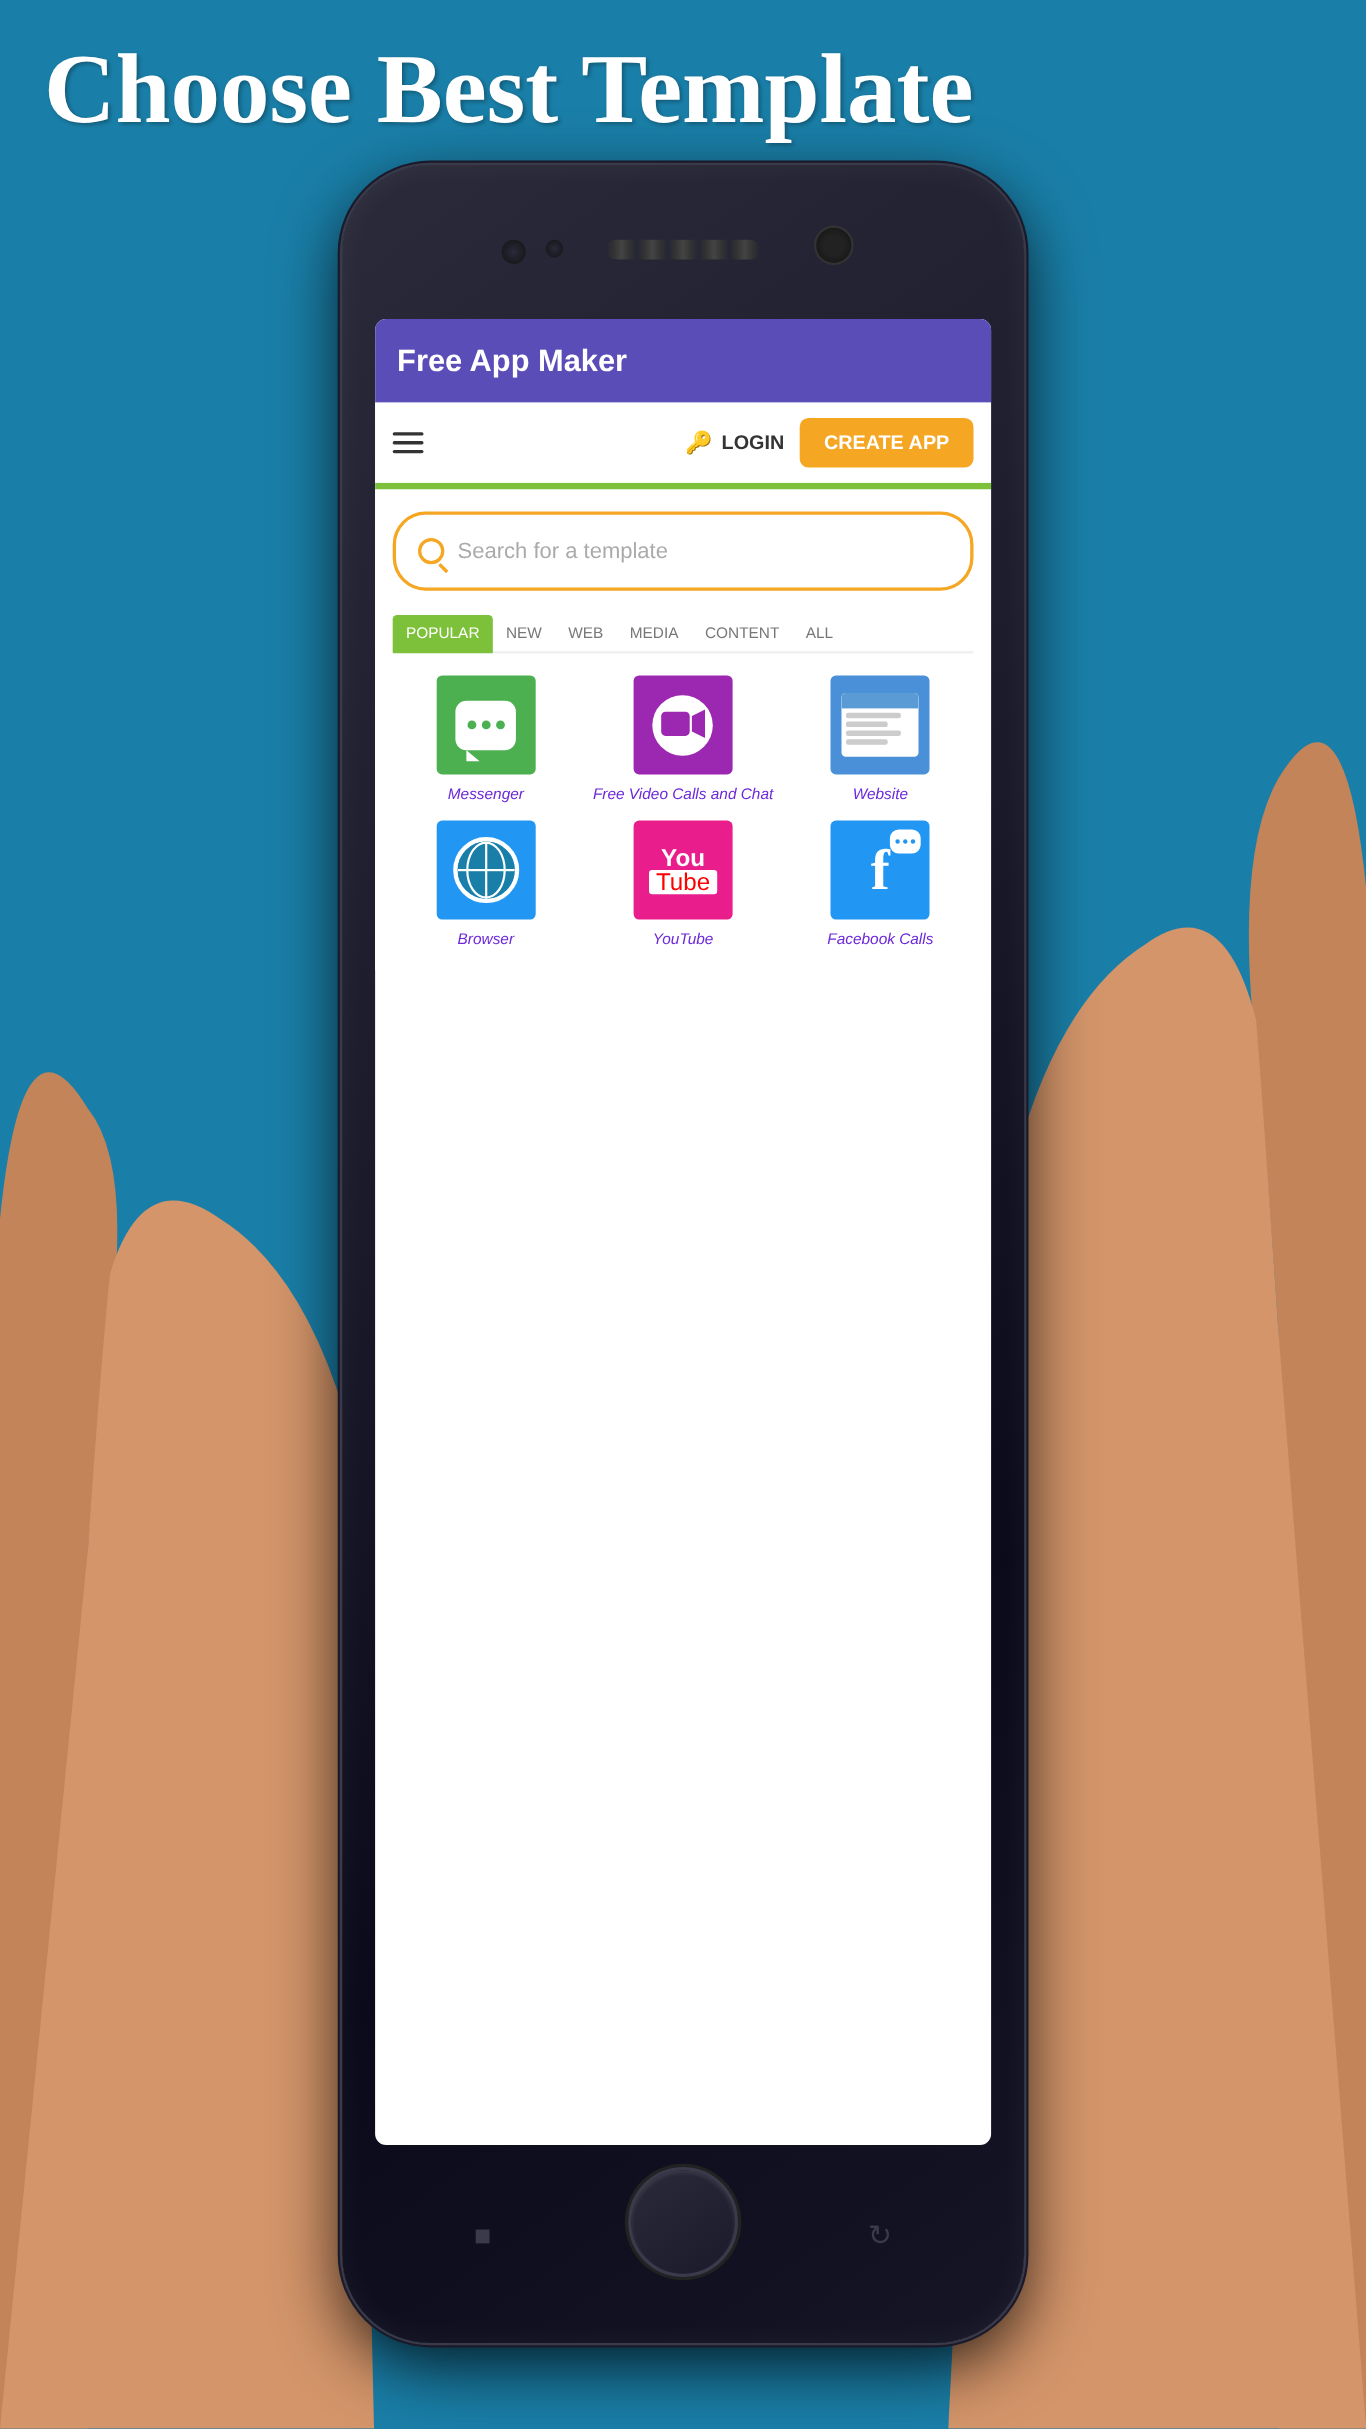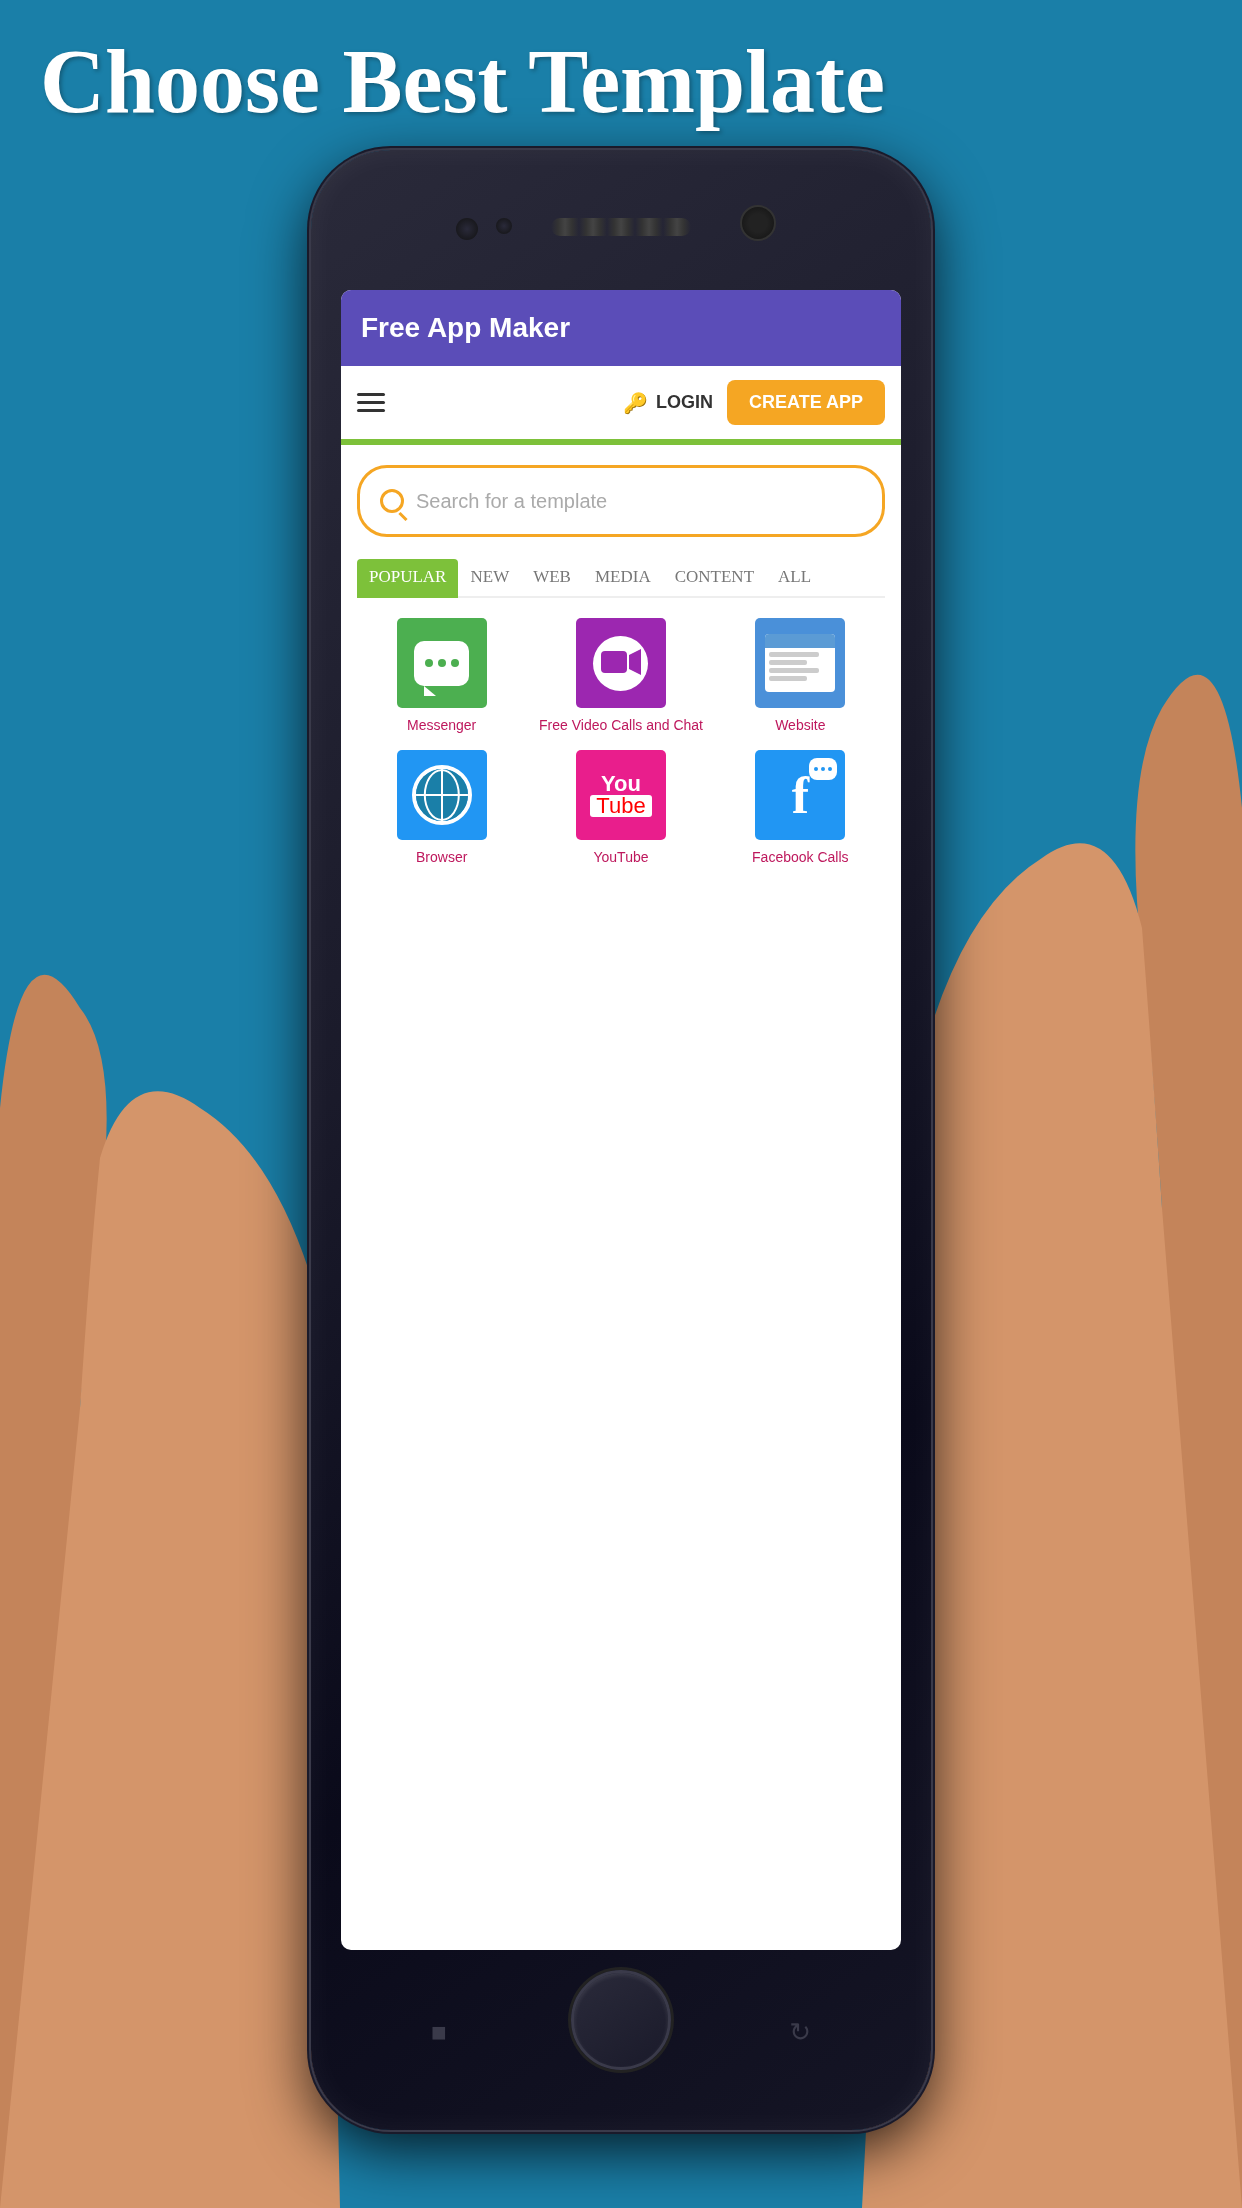--- a/index.html
+++ b/index.html
@@ -247,26 +247,25 @@
     
     .category-tabs {
       display: flex;
       gap: 0;
       border-bottom: 2px solid #eee;
       margin-bottom: 20px;
     }
 
     .tab-item {
       padding: 8px 12px;
-      font-size: 17px;
+      font-size: 14px;
       color: #777;
       cursor: pointer;
       border-bottom: 3px solid transparent;
       margin-bottom: -2px;
-      font-family: Liberation Serif, serif;
     }
 
     .tab-item.active {
       color: white;
       background: #7dc13a;
       border-radius: 4px 4px 0 0;
       border-bottom-color: #7dc13a;
     }
 
     
@@ -289,23 +288,24 @@
       height: 90px;
       border-radius: 5px;
       display: flex;
       align-items: center;
       justify-content: center;
       font-size: 40px;
     }
 
     .template-label {
       font-size: 14px;
-      color: #be185d;
+      color: #6d28d9;
       text-align: center;
       line-height: 1.3;
+      font-style: italic;
     }
 
     
     .icon-messenger {
       background: #4caf50;
       position: relative;
     }
 
     .messenger-bubble {
       width: 55px;

